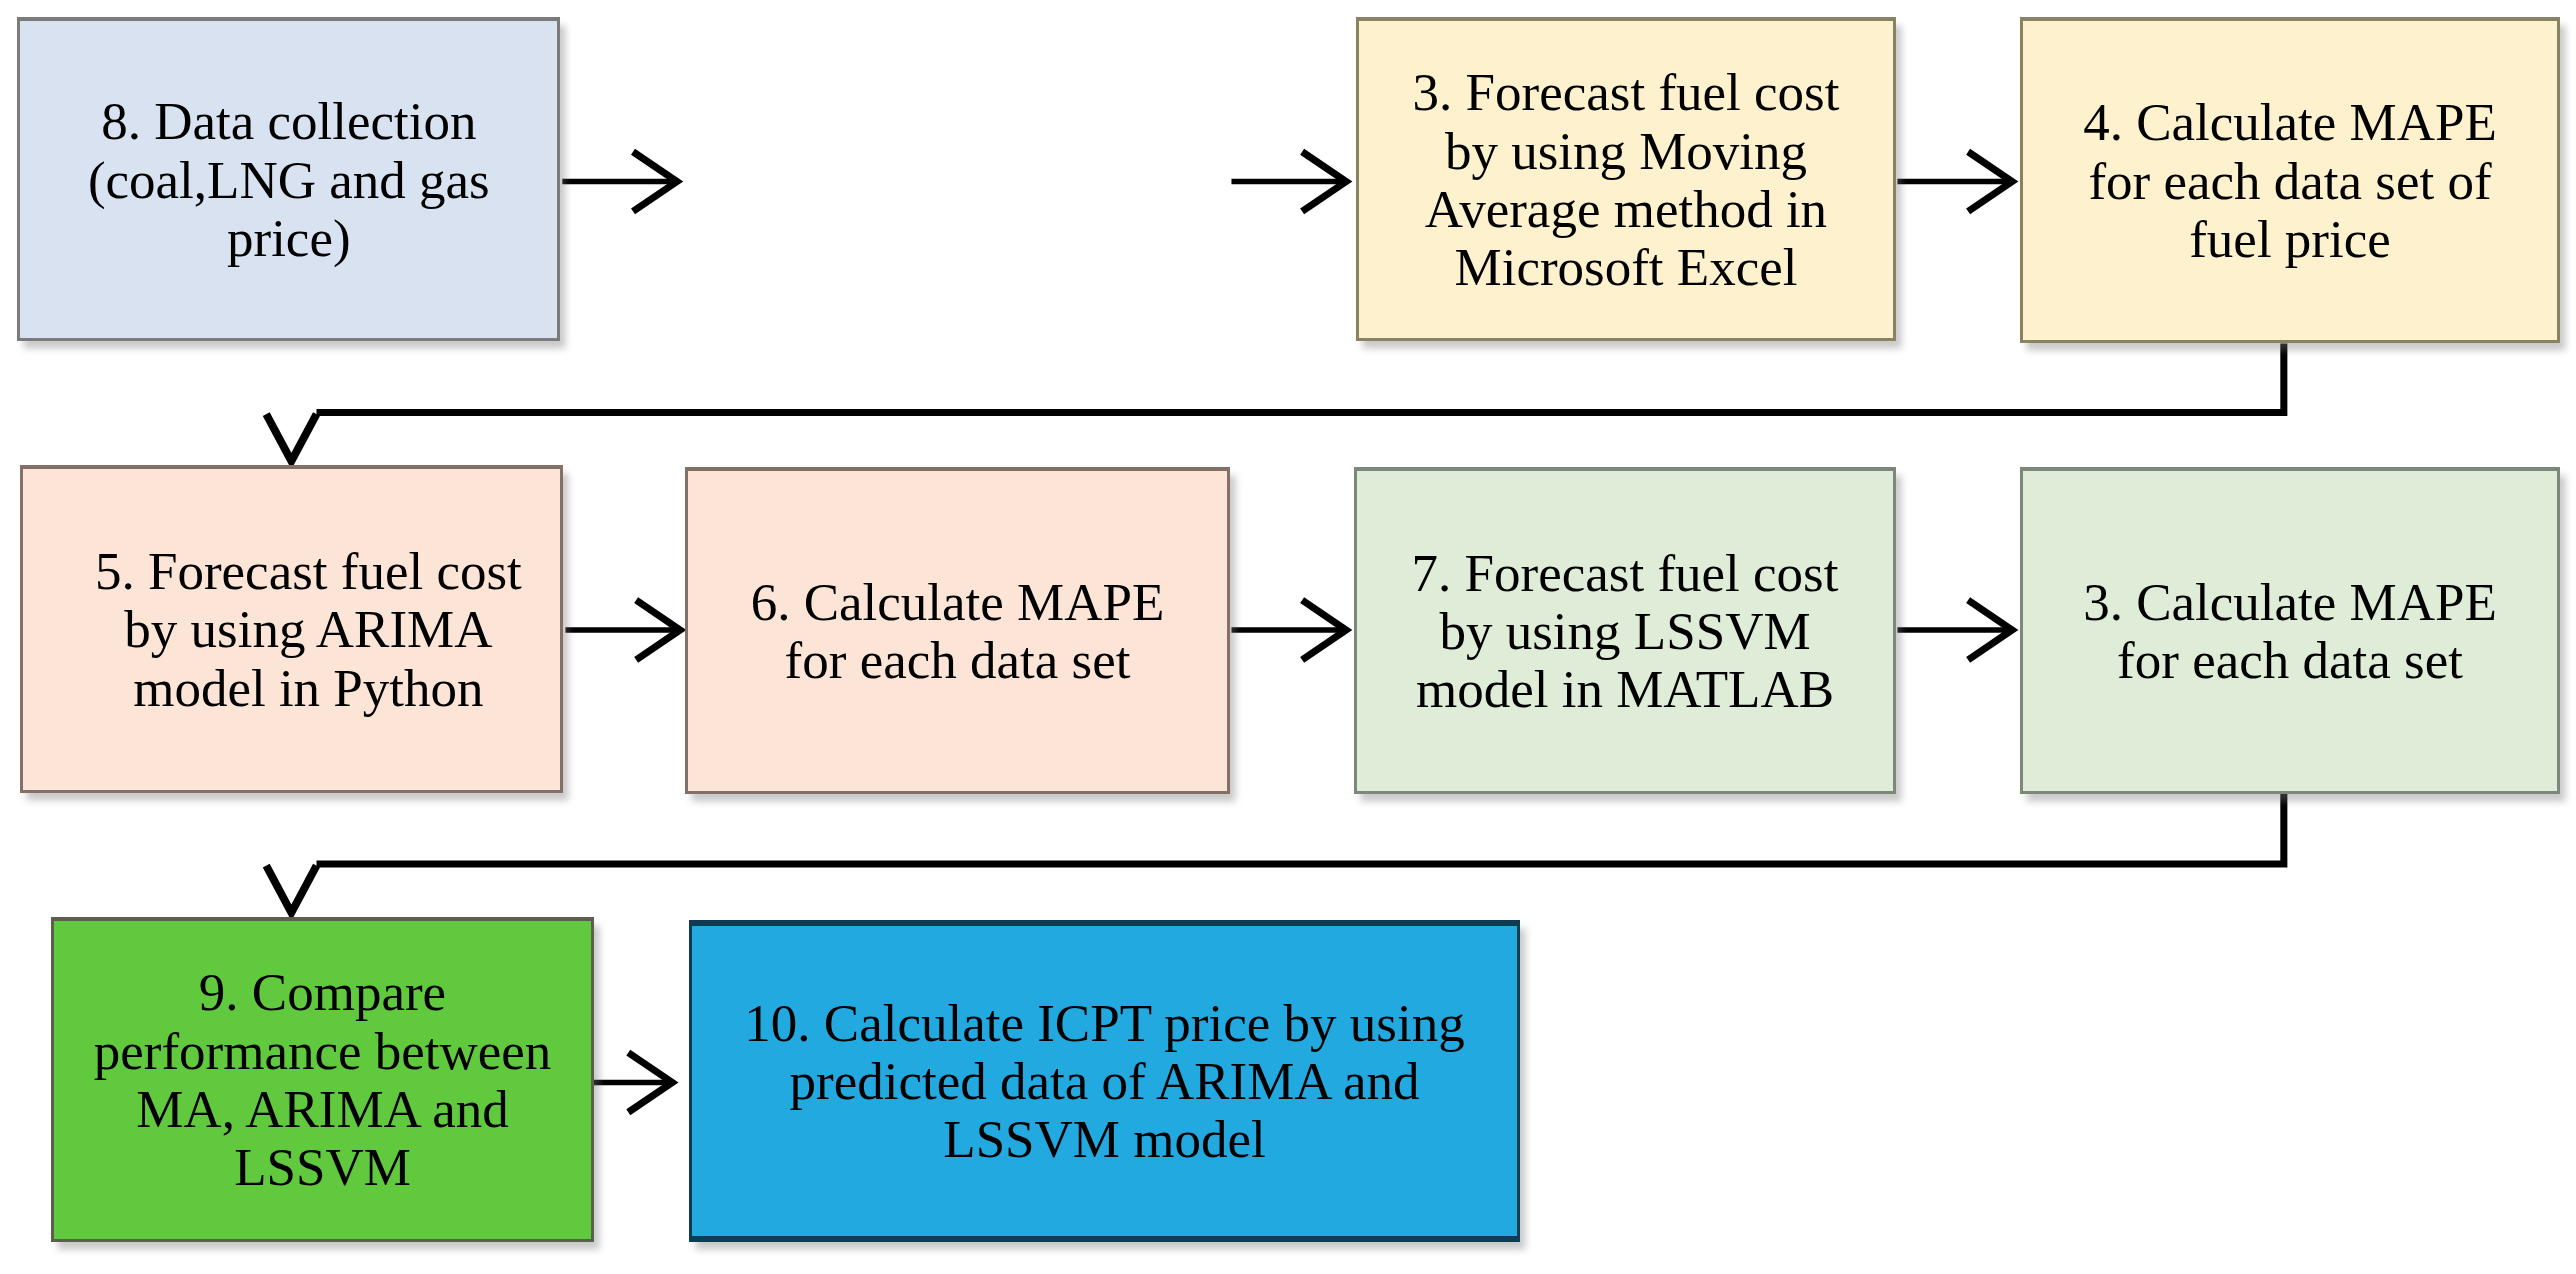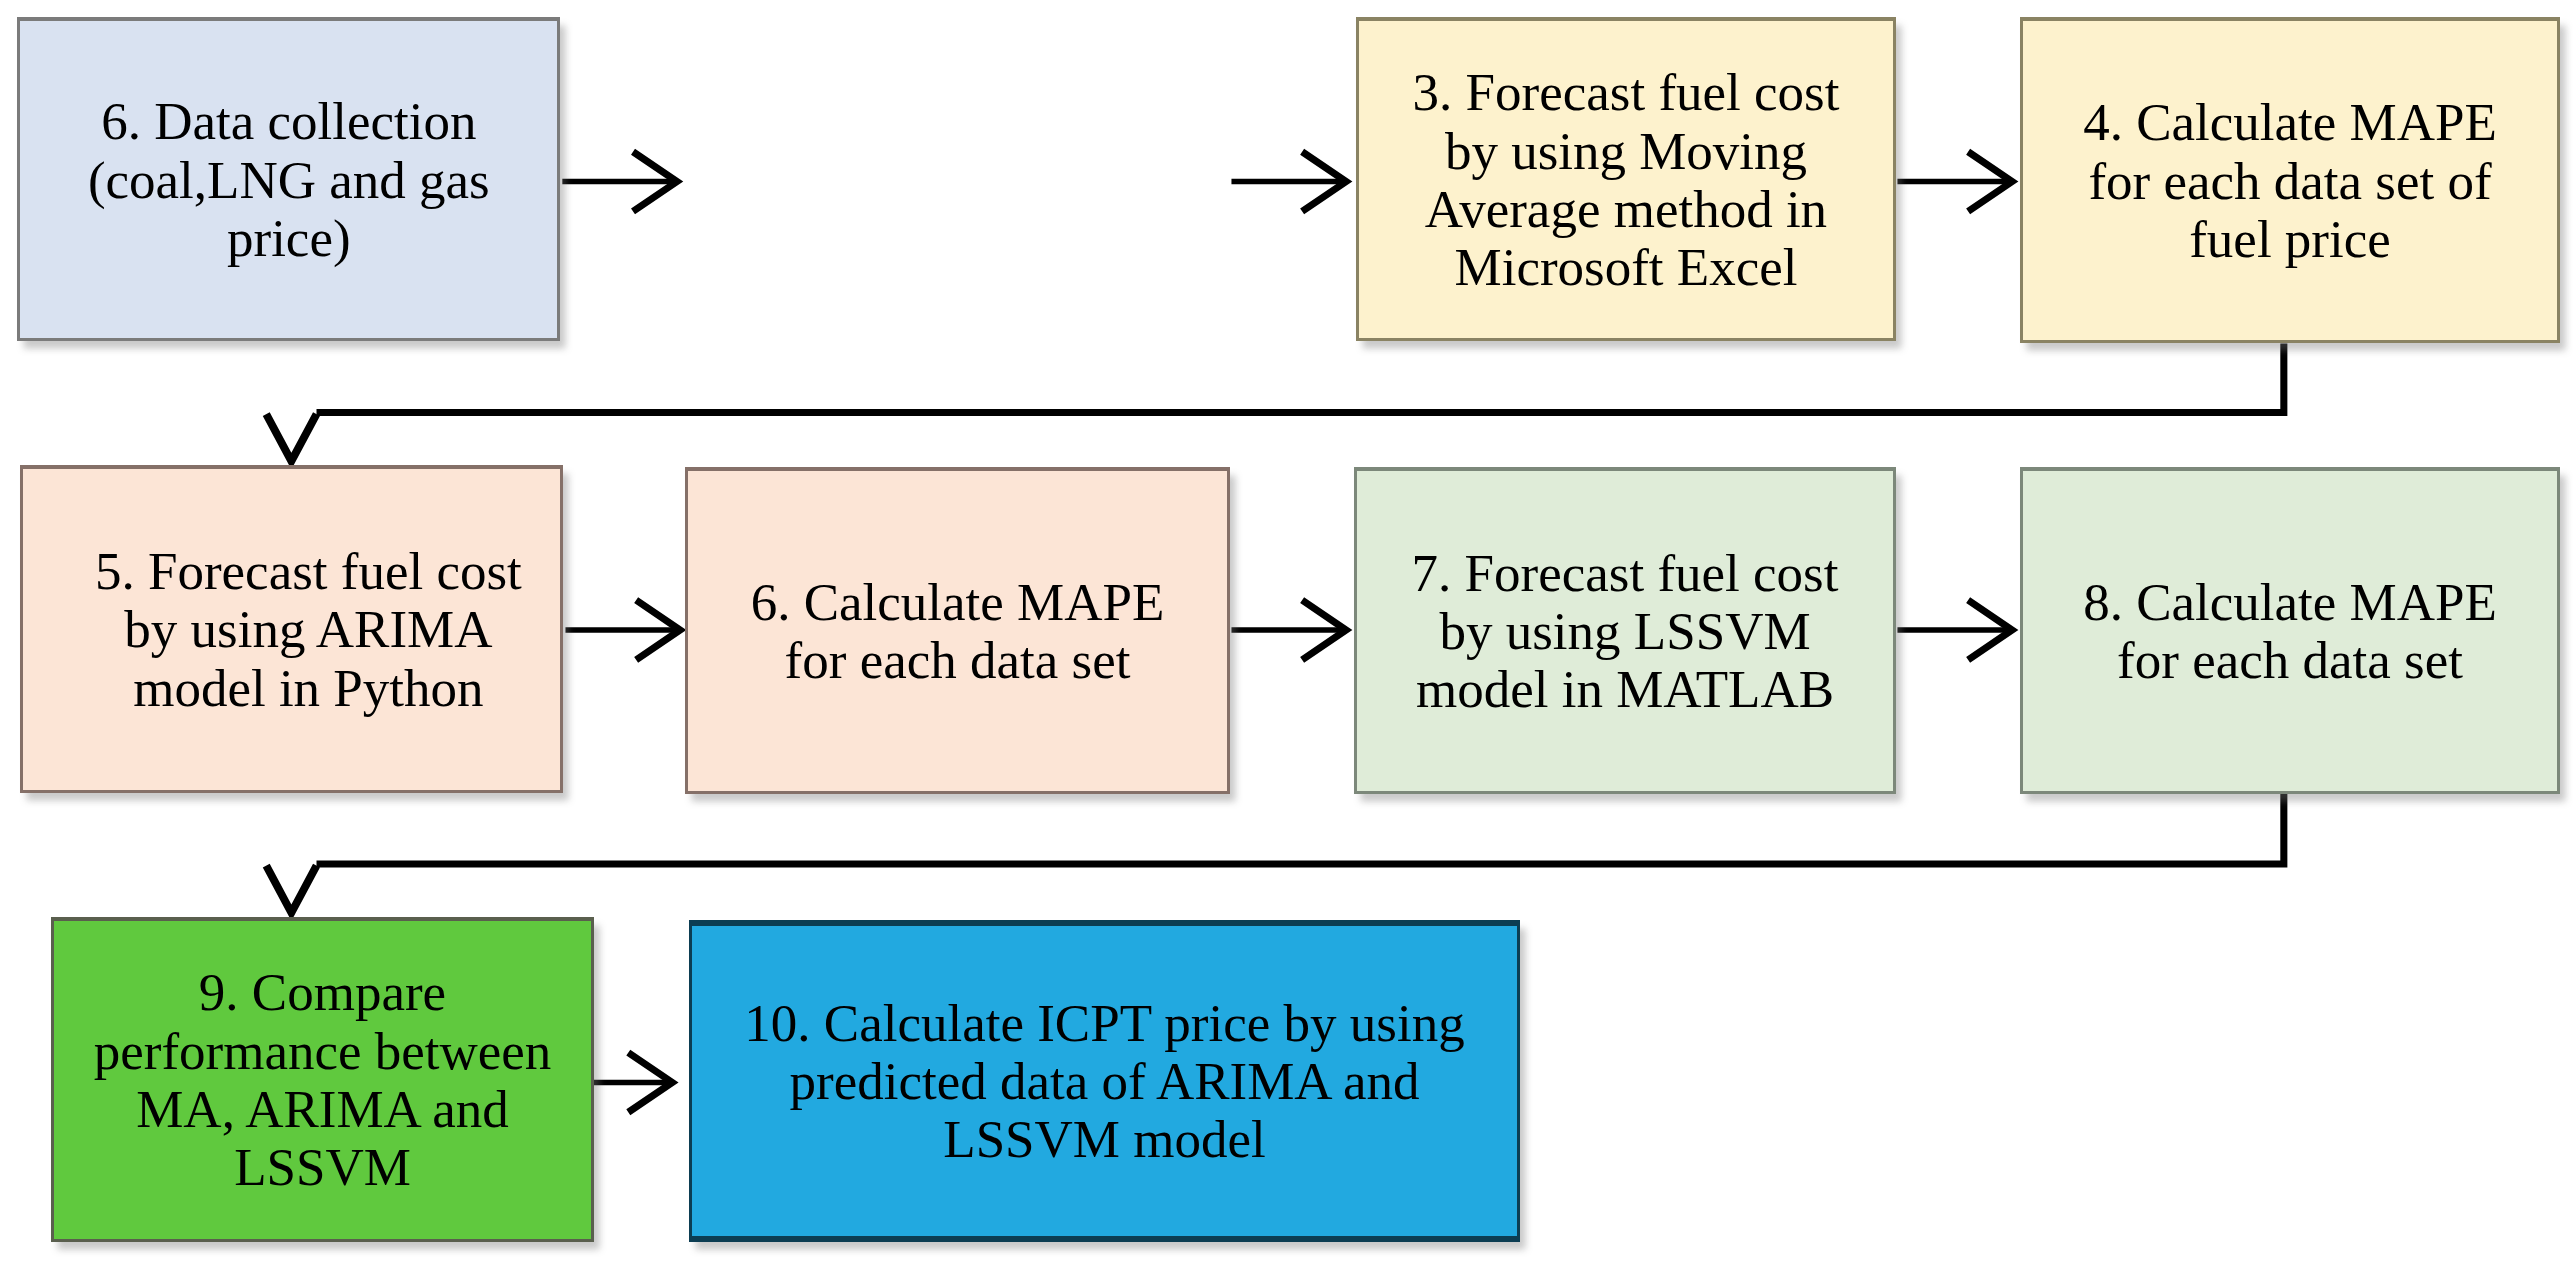--- a/index.html
+++ b/index.html
@@ -100,21 +100,21 @@
       </g>
 
       <g>
         <line x1="716" y1="1378" x2="852" y2="1378" stroke-width="7"></line>
         <polyline points="800,1340 856,1378 800,1416" stroke-width="9"></polyline>
       </g>
     </g>
   </svg>
 
   <div class="flow-box box-1" style="background: rgb(217, 226, 241); border-color: rgb(123, 123, 123);">
-    <span class="box-text">6. Data collection
+    <span class="box-text">8. Data collection
 (coal,LNG and gas
 price)</span>
   </div>
   <div class="flow-box box-3" style="background: rgb(253, 242, 205); border-color: rgb(138, 131, 99);">
     <span class="box-text">3. Forecast fuel cost
 by using Moving
 Average method in
 Microsoft Excel</span>
   </div>
   <div class="flow-box box-4" style="background: rgb(253, 242, 205); border-color: rgb(138, 131, 99);">
@@ -130,21 +130,21 @@
   <div class="flow-box box-6" style="background: rgb(252, 229, 214); border-color: rgb(133, 112, 104);">
     <span class="box-text">6. Calculate MAPE
 for each data set</span>
   </div>
   <div class="flow-box box-7" style="background: rgb(223, 236, 216); border-color: rgb(124, 136, 122);">
     <span class="box-text">7. Forecast fuel cost
 by using LSSVM
 model in MATLAB</span>
   </div>
   <div class="flow-box box-8" style="background: rgb(223, 236, 216); border-color: rgb(124, 136, 122);">
-    <span class="box-text">8. Calculate MAPE
+    <span class="box-text">3. Calculate MAPE
 for each data set</span>
   </div>
   <div class="flow-box box-9" style="background: rgb(96, 201, 62); border-color: rgb(90, 95, 78); margin-left: 32px;">
     <span class="box-text">9. Compare
 performance between
 MA, ARIMA and
 LSSVM</span>
   </div>
   <div class="flow-box box-10" style="background: rgb(34, 169, 224); border-color: rgb(12, 61, 82);">
     <span class="box-text">10. Calculate ICPT price by using

